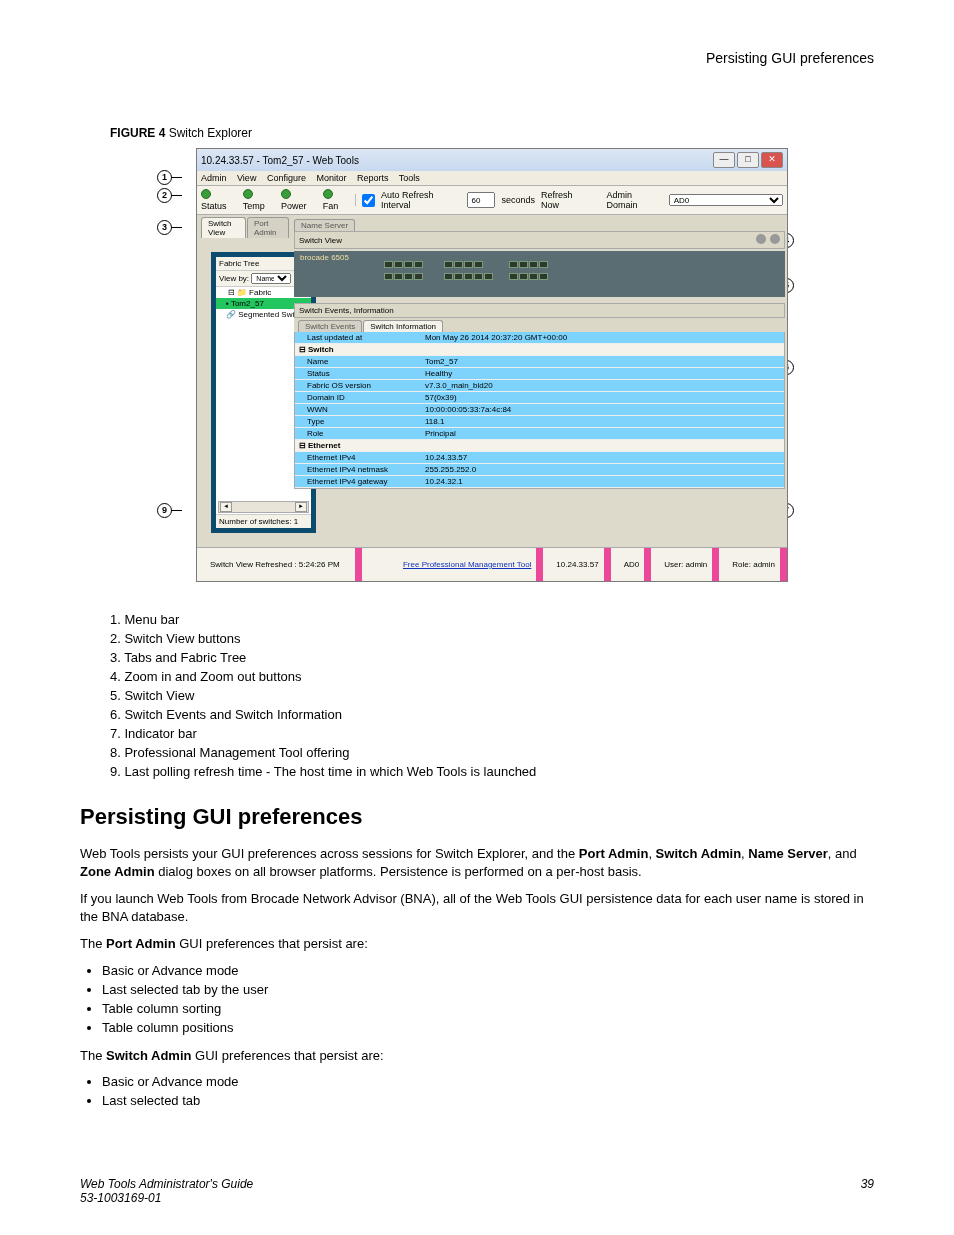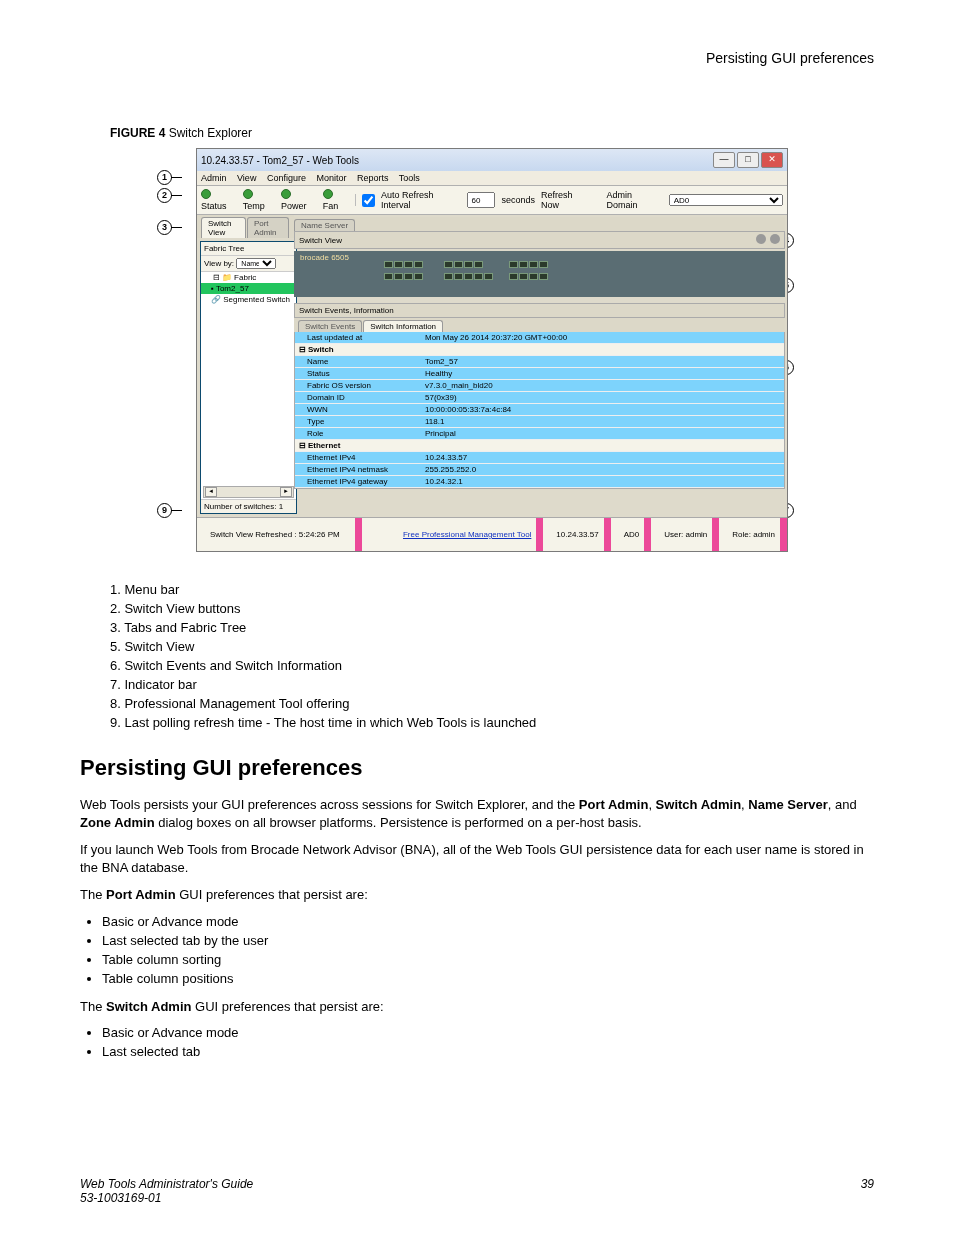--- a/index.html
+++ b/index.html
@@ -116,22 +116,22 @@
   }
   .tab.inactive { background: #d5d2c5; color: #555; }
 
   .mainarea {
     display: flex;
     background: #dedacb;
   }
   .leftpane {
     width: 95px;
     background: #fff;
-    border: 1px solid #0c4a6e;
-    margin: 3px;
+    border: 5px solid #0c4a6e;
+    margin: 14px;
     font-size: 8px;
   }
   .leftpane-header {
     background: #f5f3e9;
     border-bottom: 1px solid #ccc;
     padding: 2px 3px;
   }
   .leftpane-row { padding: 1px 3px 1px 10px; white-space: nowrap; overflow: hidden; }
   .leftpane-footer {
     border-top: 1px solid #ccc;
@@ -461,20 +461,21 @@
       <div class="cell">User: admin</div>
       <div class="cell">Role: admin</div>
     </div>
   </div>
 </div>
 
 <div class="legend">
   <div>1.  Menu bar</div>
   <div>2.  Switch View buttons</div>
   <div>3.  Tabs and Fabric Tree</div>
+  <div>4.  Zoom in and Zoom out buttons</div>
   <div>5.  Switch View</div>
   <div>6.  Switch Events and Switch Information</div>
   <div>7.  Indicator bar</div>
   <div>8.  Professional Management Tool offering</div>
   <div>9.  Last polling refresh time - The host time in which Web Tools is launched</div>
 </div>
 
 <h2 class="section-title">Persisting GUI preferences</h2>
 
 <p class="body">

